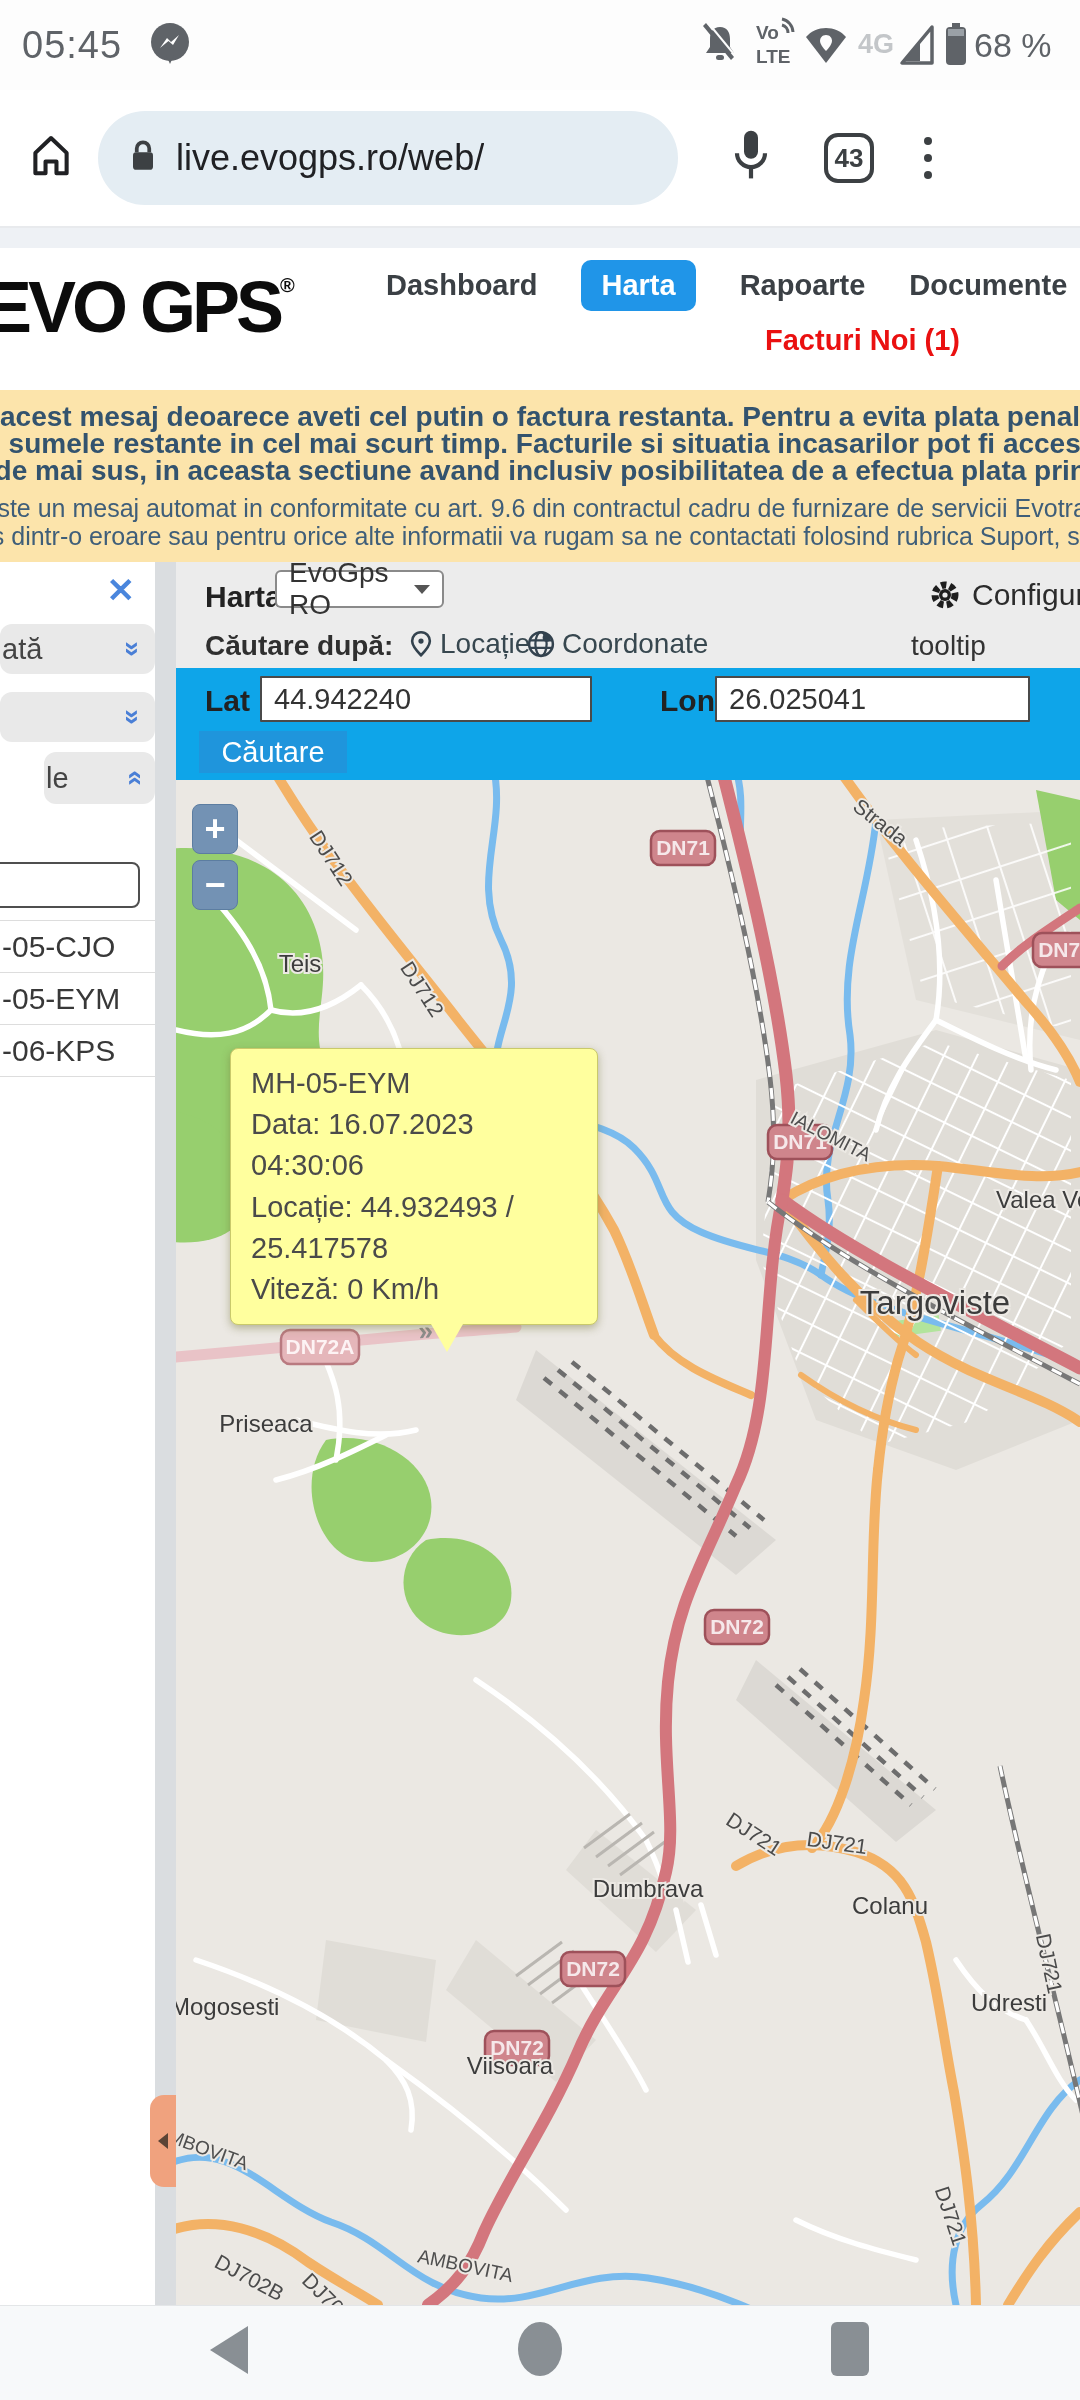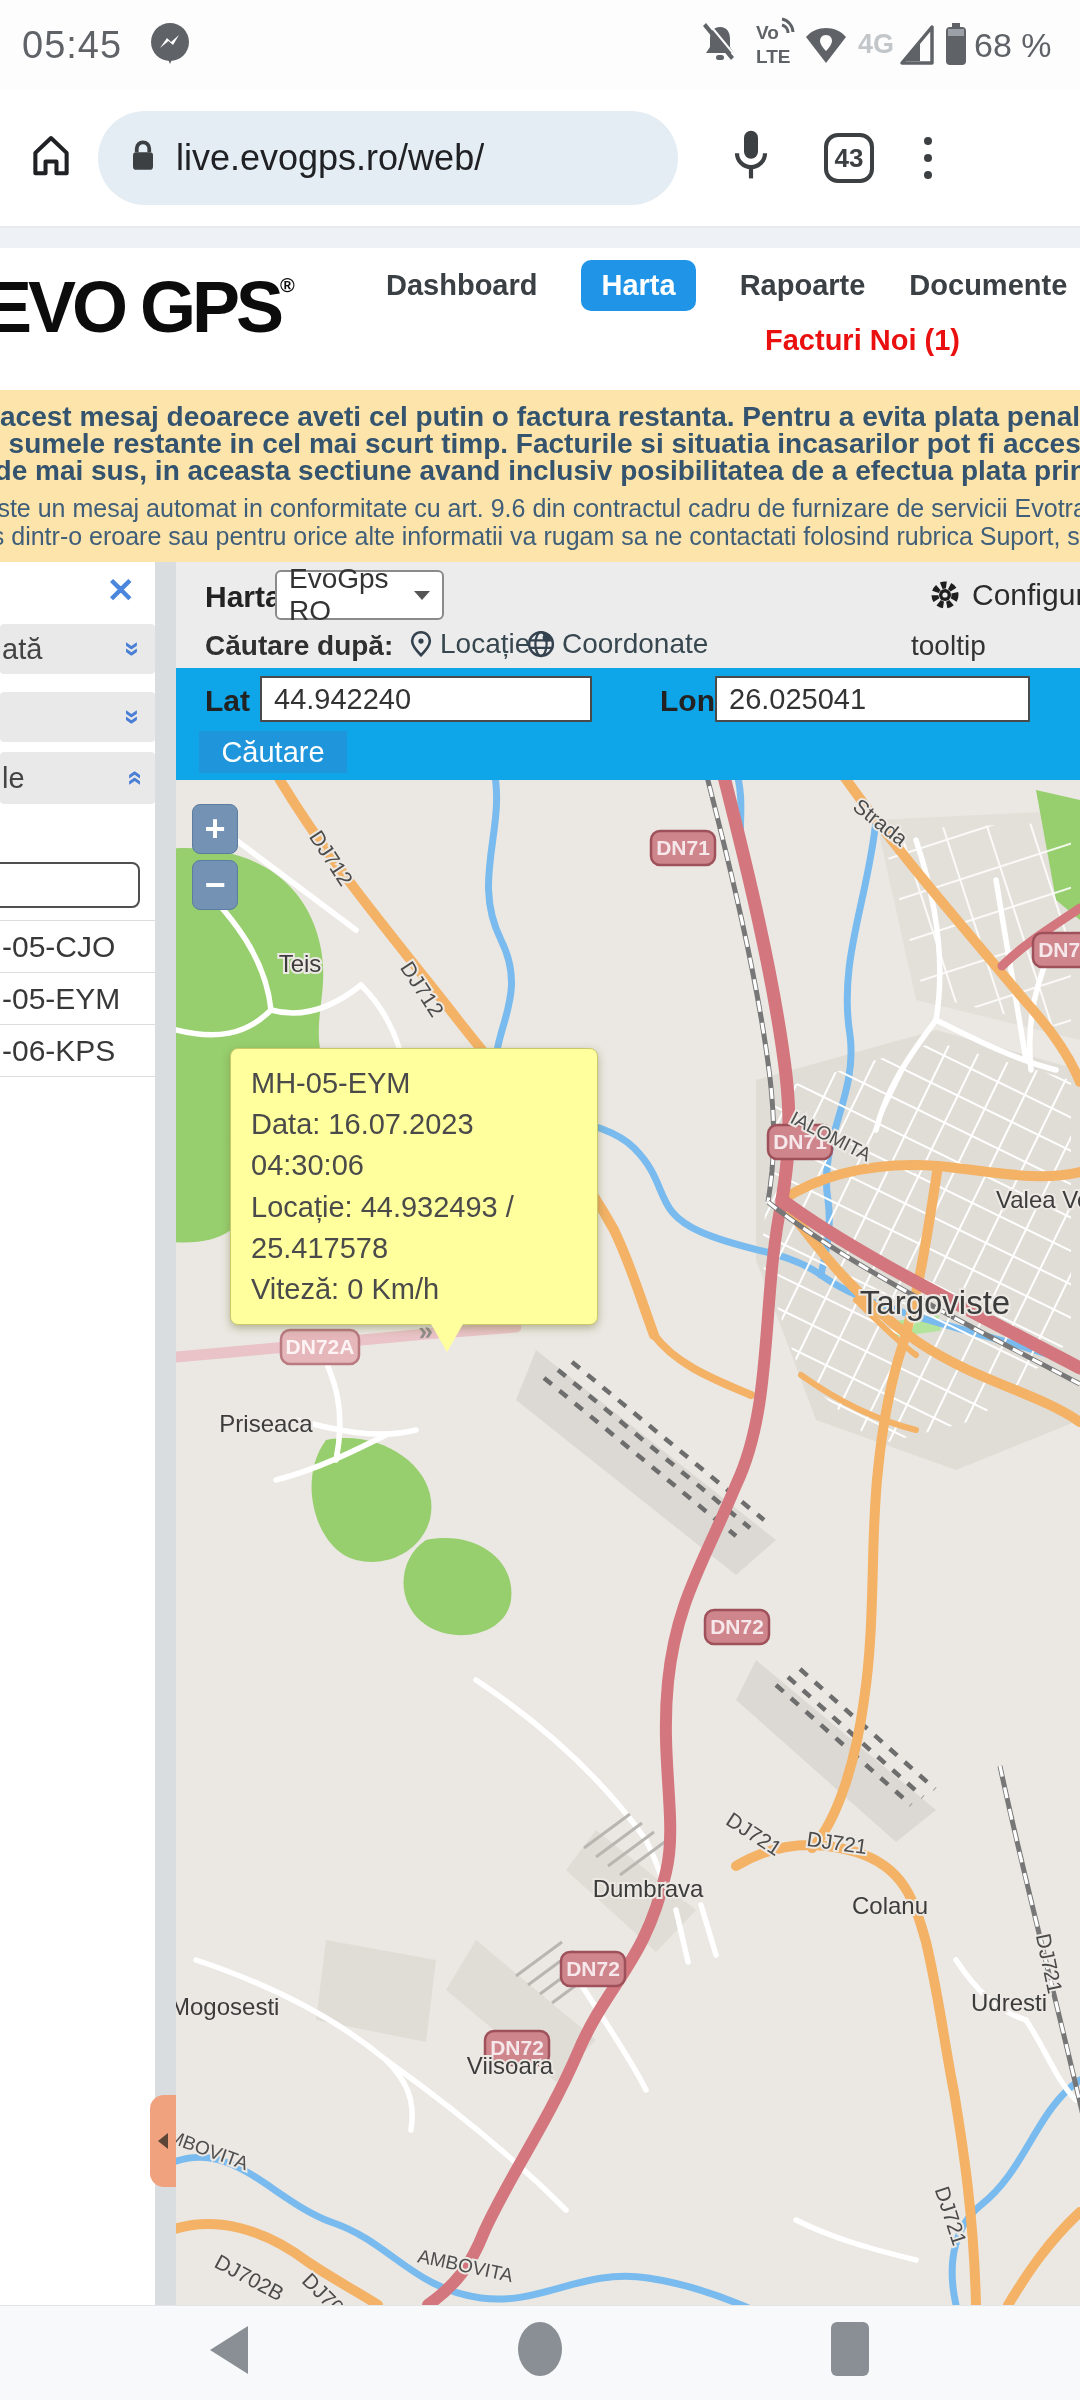--- a/index.html
+++ b/index.html
@@ -43,45 +43,45 @@
 .banner .s-line { white-space:nowrap; font-size:25px; color:#3f5e79; line-height:28px; }
 .banner .gap { height:10px; }
 
 
 .main { position:absolute; left:0; top:562px; width:1080px; height:1743px; background:#fff; }
 
 
 .sidebar { position:absolute; left:0; top:0; width:155px; height:1743px; background:#fff; overflow:hidden; }
 .sb-close-row { height:56px; display:flex; align-items:center; justify-content:flex-end; padding-right:20px; }
 .sb-close { color:#4a86dd; font-size:34px; font-weight:bold; line-height:1; }
-.sb-bar { height:50px; background:#e9e9e9; border-radius:4px; display:flex; align-items:center;
+.sb-bar { height:50px; background:#e9e9e9; border-radius:12px; display:flex; align-items:center;
   padding:0 14px 0 2px; color:#444; font-size:29px; }
 .sb-bar .chev { margin-left:auto; color:#4a7fd6; font-weight:bold; font-size:28px; display:inline-block; }
 .chev.down { transform:rotate(90deg); }
 .chev.up { transform:rotate(-90deg); }
 .sb-bar1 { margin-top:6px; }
 .sb-bar2 { margin-top:18px; }
-.sb-bar3 { margin-top:10px; height:52px; }
+.sb-bar3 { margin-top:10px; height:52px;margin-left:44px; }
 .sb-search { margin-top:58px; margin-left:-30px; width:170px; height:46px; border:2px solid #4f4f4f;
   border-radius:8px; background:#fff; font-size:28px; padding:0 10px; }
 .sb-list { margin-top:12px; border-bottom:1px solid #ddd; }
 .sb-item { height:52px; border-top:1px solid #ddd; display:flex; align-items:center; font-size:30px; color:#383838; padding-left:2px; }
 
 
 .divider-strip { position:absolute; left:155px; top:0; width:21px; height:1743px; background:#dadde0; }
 .collapse-tab { position:absolute; left:150px; top:1533px; width:26px; height:92px; background:#f0a27e;
   border-radius:14px 0 0 14px; display:flex; align-items:center; justify-content:center; }
 .collapse-tab i { width:0; height:0; border-top:8px solid transparent; border-bottom:8px solid transparent; border-right:10px solid #5c4436; }
 
 
 .map-panel { position:absolute; left:176px; top:0; width:904px; height:1743px; overflow:hidden; background:#f5f7f8; }
 .toolbar { position:absolute; left:0; top:0; width:904px; height:106px; background:#ececec; }
 .tb-row1 { position:absolute; left:0; top:8px; width:904px; height:52px; }
 .tb-harta { position:absolute; left:29px; top:10px; font-size:30px; font-weight:bold; color:#222; }
-.map-select { position:absolute; left:99px; top:0; width:169px; height:50px; background:#fff; border:2px solid #8a8a8a;
+.map-select { position:absolute; left:99px; top:0; width:169px; height:38px; background:#fff; border:2px solid #8a8a8a;
   border-radius:6px; display:flex; align-items:center; padding:0 12px; font-size:28px; color:#333; }
 .map-select .caret { margin-left:auto; width:0; height:0; border-left:8px solid transparent; border-right:8px solid transparent; border-top:9px solid #555; }
 .configure { position:absolute; left:752px; top:8px; display:flex; align-items:center; gap:10px; white-space:nowrap; }
 .configure .cfg-label { font-size:30px; color:#2b2b2b; }
 .tb-row2 { position:absolute; left:0; top:58px; width:904px; height:48px; }
 .search-by { position:absolute; left:29px; top:10px; font-size:28px; font-weight:bold; color:#2f2f2f; }
 .opt { position:absolute; top:8px; display:flex; align-items:center; gap:6px; font-size:28px; color:#37474f; }
 .opt-loc { left:232px; } .opt-coord { left:350px; }
 .tooltip-lbl { position:absolute; left:735px; top:10px; font-size:28px; color:#333; }
 

